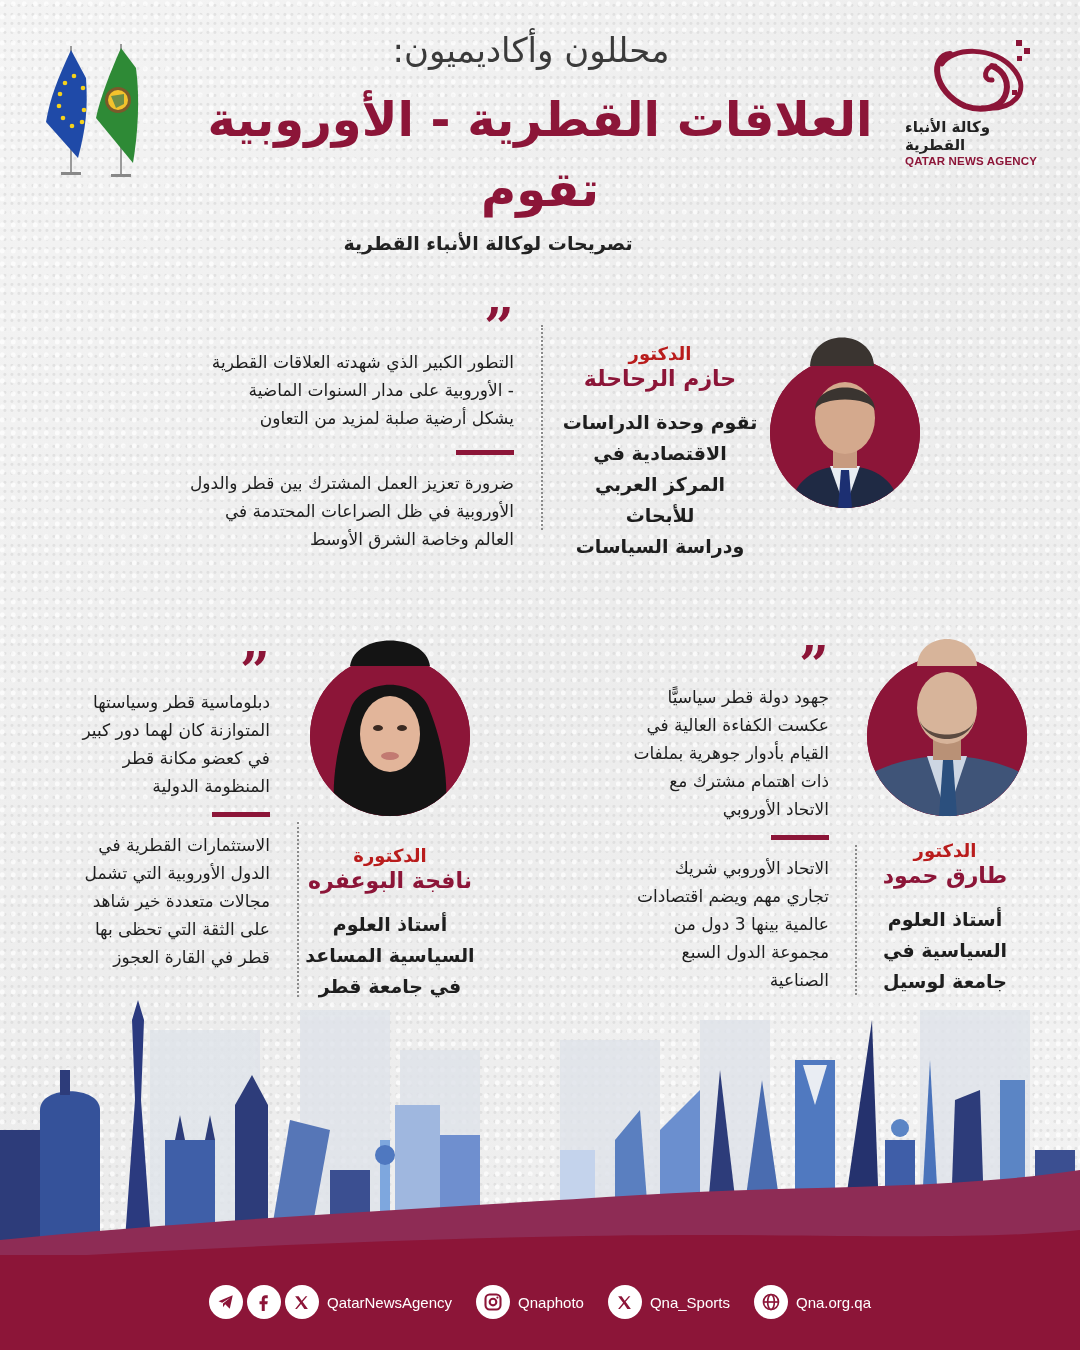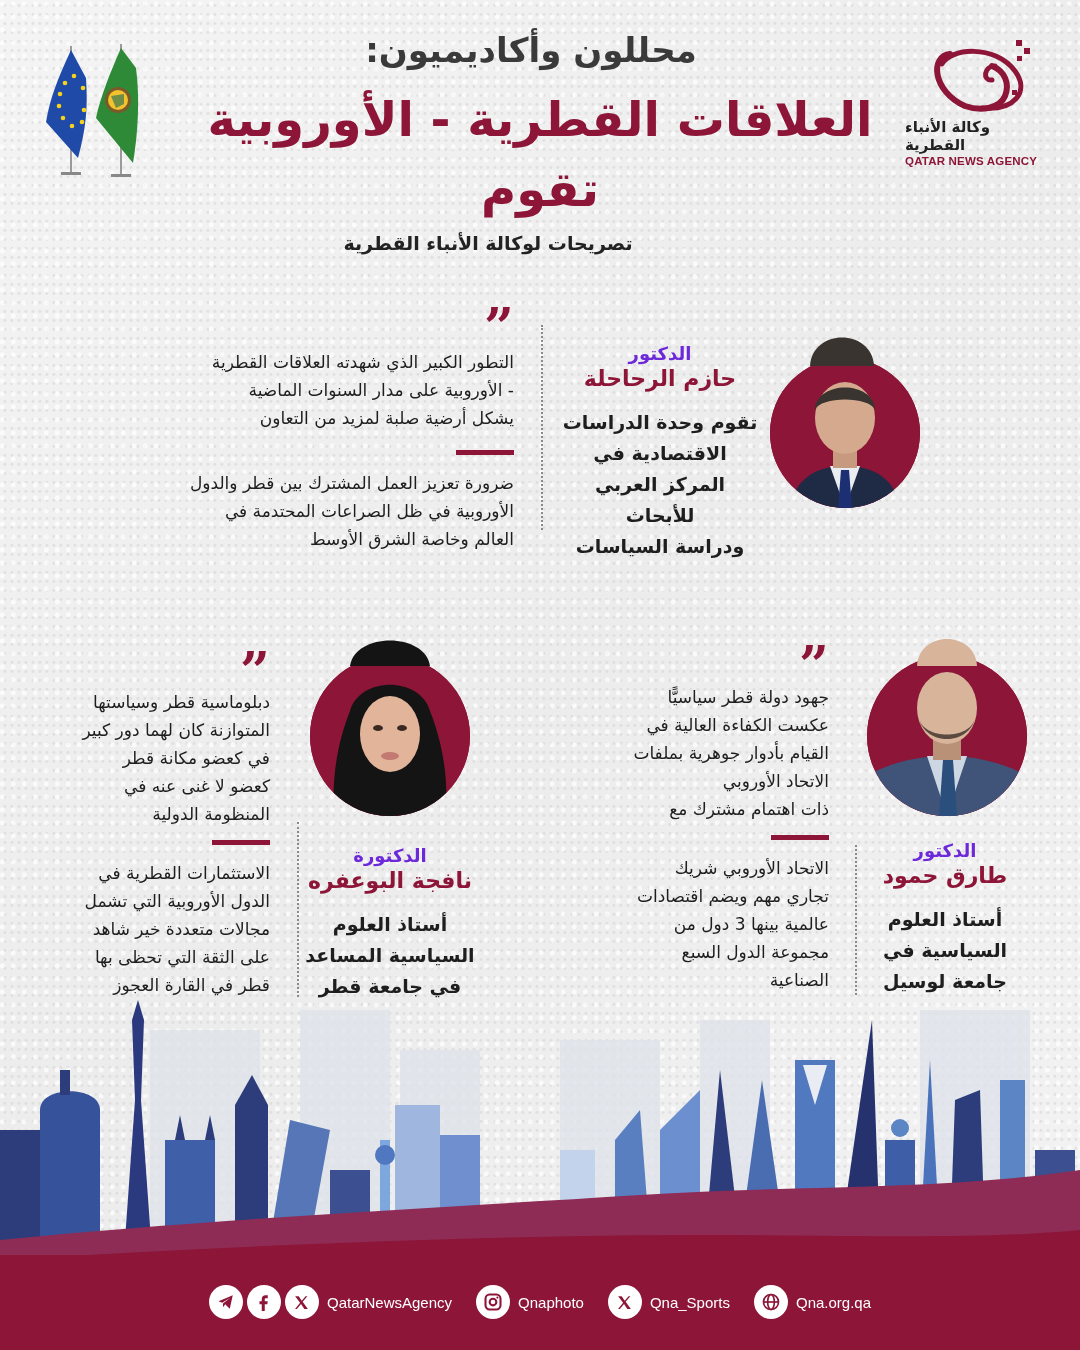--- a/index.html
+++ b/index.html
@@ -19,33 +19,33 @@
   .abs { position: absolute; }
 
   
   .flags { left: 38px; top: 38px; width: 110px; height: 145px; }
   .logo { left: 905px; top: 36px; width: 150px; height: 130px; text-align: left; }
   .logo svg { display: block; margin: 0 auto; }
   .logo-ar { font-size: 15px; font-weight: bold; color: #222; direction: rtl; margin-top: 2px; }
   .logo-en { font-family: "Liberation Sans", sans-serif; font-size: 11.5px; font-weight: bold; color: #8c1538; letter-spacing: 0.2px; margin-top: 1px; }
 
   .kicker { left: 0; width: 1080px; top: 30px; text-align: center; direction: rtl;
-            font-size: 34px; font-weight: bold; color: #3a3a3a; padding-right: 8px; }
+            font-size: 34px; font-weight: normal; color: #3a3a3a; padding-right: 8px; }
   .kicker span { display: inline-block; transform: translateX(-5px); }
   .headline { left: 180px; width: 720px; top: 84px; text-align: center; direction: rtl;
               font-size: 48px; font-weight: bold; color: #8c1538; line-height: 70px; }
   .subline { left: 0; width: 964px; top: 232px; text-align: center; direction: rtl;
              font-size: 19px; font-weight: bold; color: #222; }
   .subline span { display:inline-block; transform: translateX(6px); }
 
   
   .avatar { border-radius: 50%; overflow: hidden; background: #8c1538; }
   .avatar svg { display: block; }
   .person { direction: rtl; text-align: center; }
-  .person .title { font-size: 18px; font-weight: bold; color: #6d28d9; }
+  .person .title { font-size: 18px; font-weight: bold; color: #b91c1c; }
   .person .name { font-size: 22px; font-weight: bold; color: #8c1538; margin-top: 2px; }
   .person .role { font-size: 19px; font-weight: bold; color: #1e1e1e; line-height: 31px; margin-top: 16px; }
 
   .quote-col { direction: rtl; text-align: justify; text-align-last: right; }
   .quote-mark { font-family: "DejaVu Serif", serif; font-size: 52px; font-weight: bold; color: #8c1538;
                 line-height: 30px; height: 30px; text-align: right; direction: ltr; }
   .quote-text { font-size: 17px; line-height: 28px; color: #1e1e1e; }
   .divider { height: 5px; width: 58px; background: #8c1538; margin-left: auto; }
   .vline { width: 0; border-left: 2px dotted #8a8a8a; }
 
@@ -178,22 +178,22 @@
     <div>جامعة لوسيل</div>
   </div>
 </div>
 <div class="abs vline" style="left:855px; top:845px; height:150px;"></div>
 <div class="abs quote-col" style="left:617px; top:650px; width:212px;">
   <div class="quote-mark">”</div>
   <div class="quote-text" style="margin-top:3px;">
     <div>جهود دولة قطر سياسيًّا</div>
     <div>عكست الكفاءة العالية في</div>
     <div>القيام بأدوار جوهرية بملفات</div>
+    <div>ذات اهتمام مشترك مع</div>
     <div>الاتحاد الأوروبي</div>
-    <div>ذات اهتمام مشترك مع</div>
   </div>
   <div class="divider" style="margin-top:12px;"></div>
   <div class="quote-text" style="margin-top:14px;">
     <div>الاتحاد الأوروبي شريك</div>
     <div>تجاري مهم ويضم اقتصادات</div>
     <div>عالمية بينها 3 دول من</div>
     <div>مجموعة الدول السبع</div>
     <div>الصناعية</div>
   </div>
 </div>
@@ -223,21 +223,20 @@
     <div>في جامعة قطر</div>
   </div>
 </div>
 <div class="abs vline" style="left:297px; top:822px; height:175px;"></div>
 <div class="abs quote-col" style="left:60px; top:656px; width:210px;">
   <div class="quote-mark">”</div>
   <div class="quote-text" style="margin-top:2px;">
     <div>دبلوماسية قطر وسياستها</div>
     <div>المتوازنة كان لهما دور كبير</div>
     <div>في كعضو مكانة قطر</div>
-    <div>كعضو لا غنى عنه في</div>
     <div>المنظومة الدولية</div>
   </div>
   <div class="divider" style="margin-top:12px;"></div>
   <div class="quote-text" style="margin-top:14px;">
     <div>الاستثمارات القطرية في</div>
     <div>الدول الأوروبية التي تشمل</div>
     <div>مجالات متعددة خير شاهد</div>
     <div>على الثقة التي تحظى بها</div>
     <div>قطر في القارة العجوز</div>
   </div>

